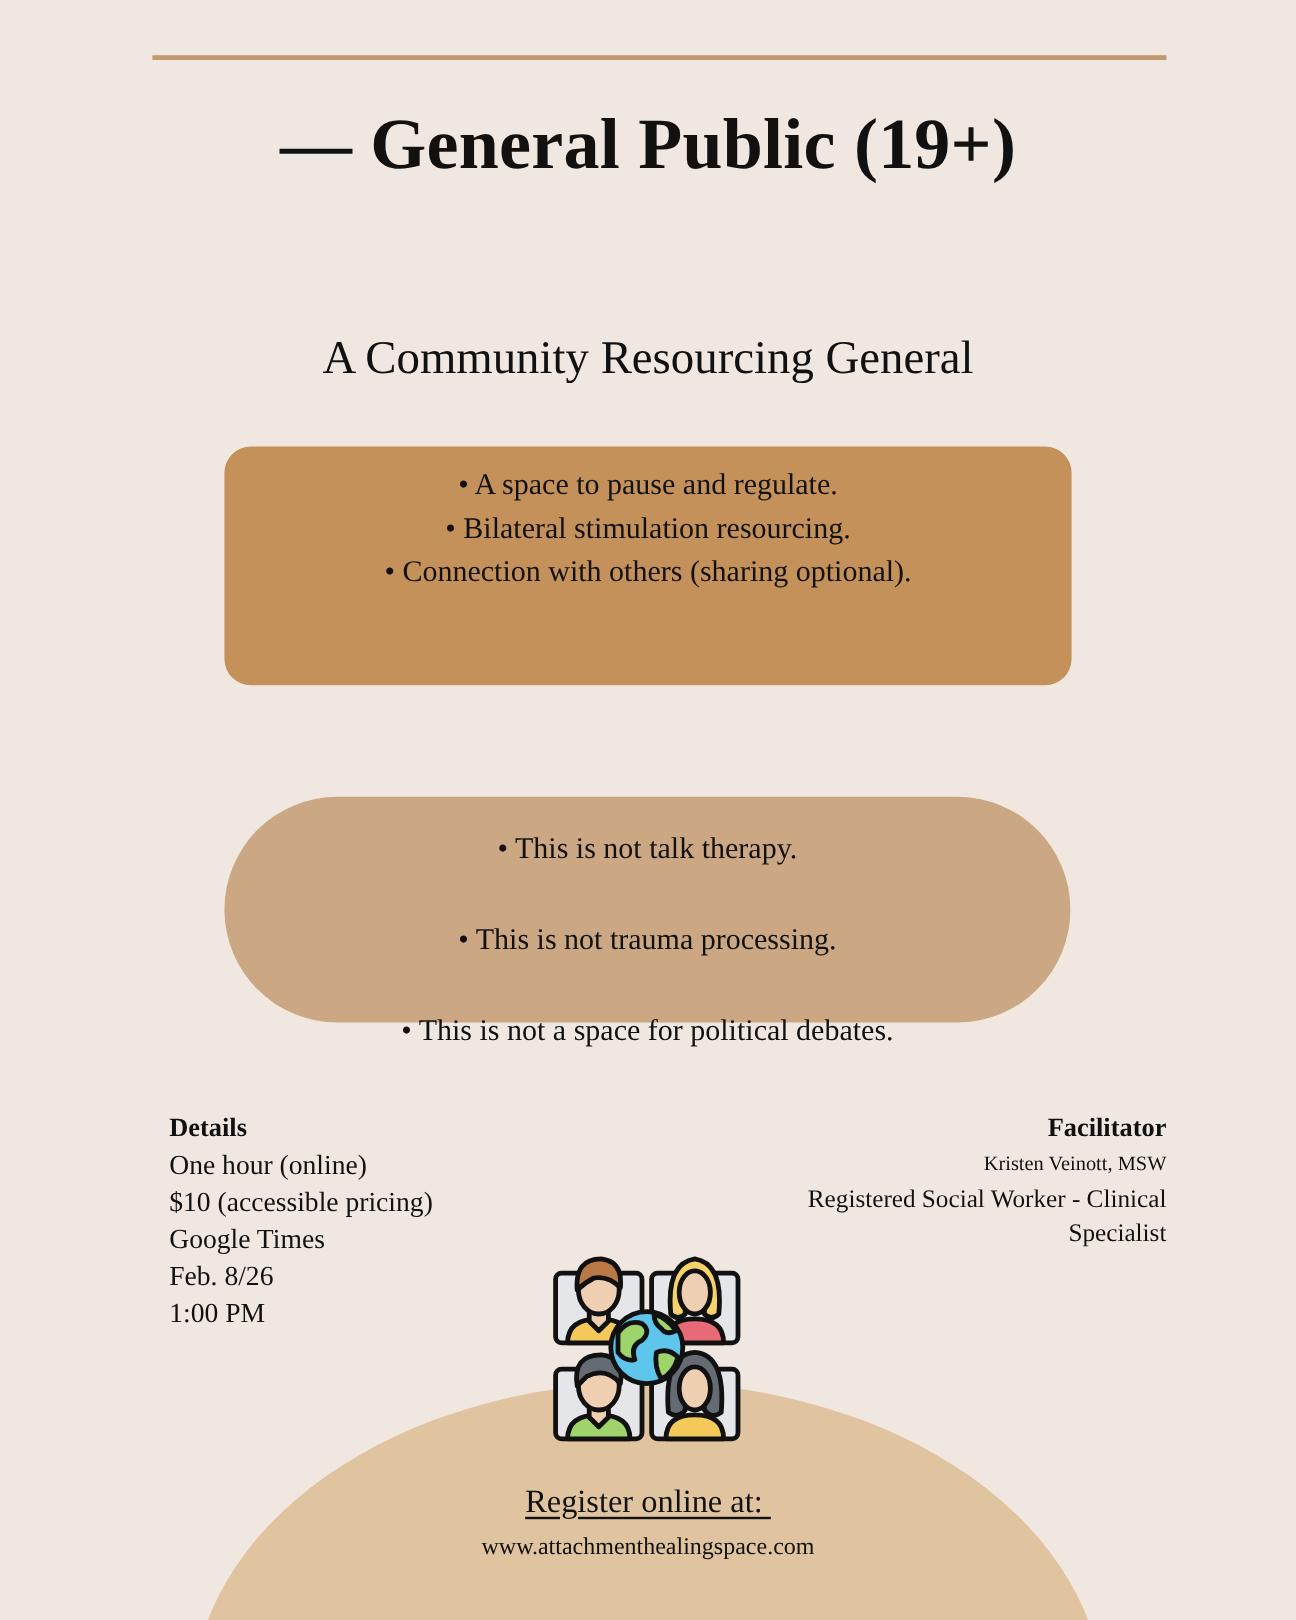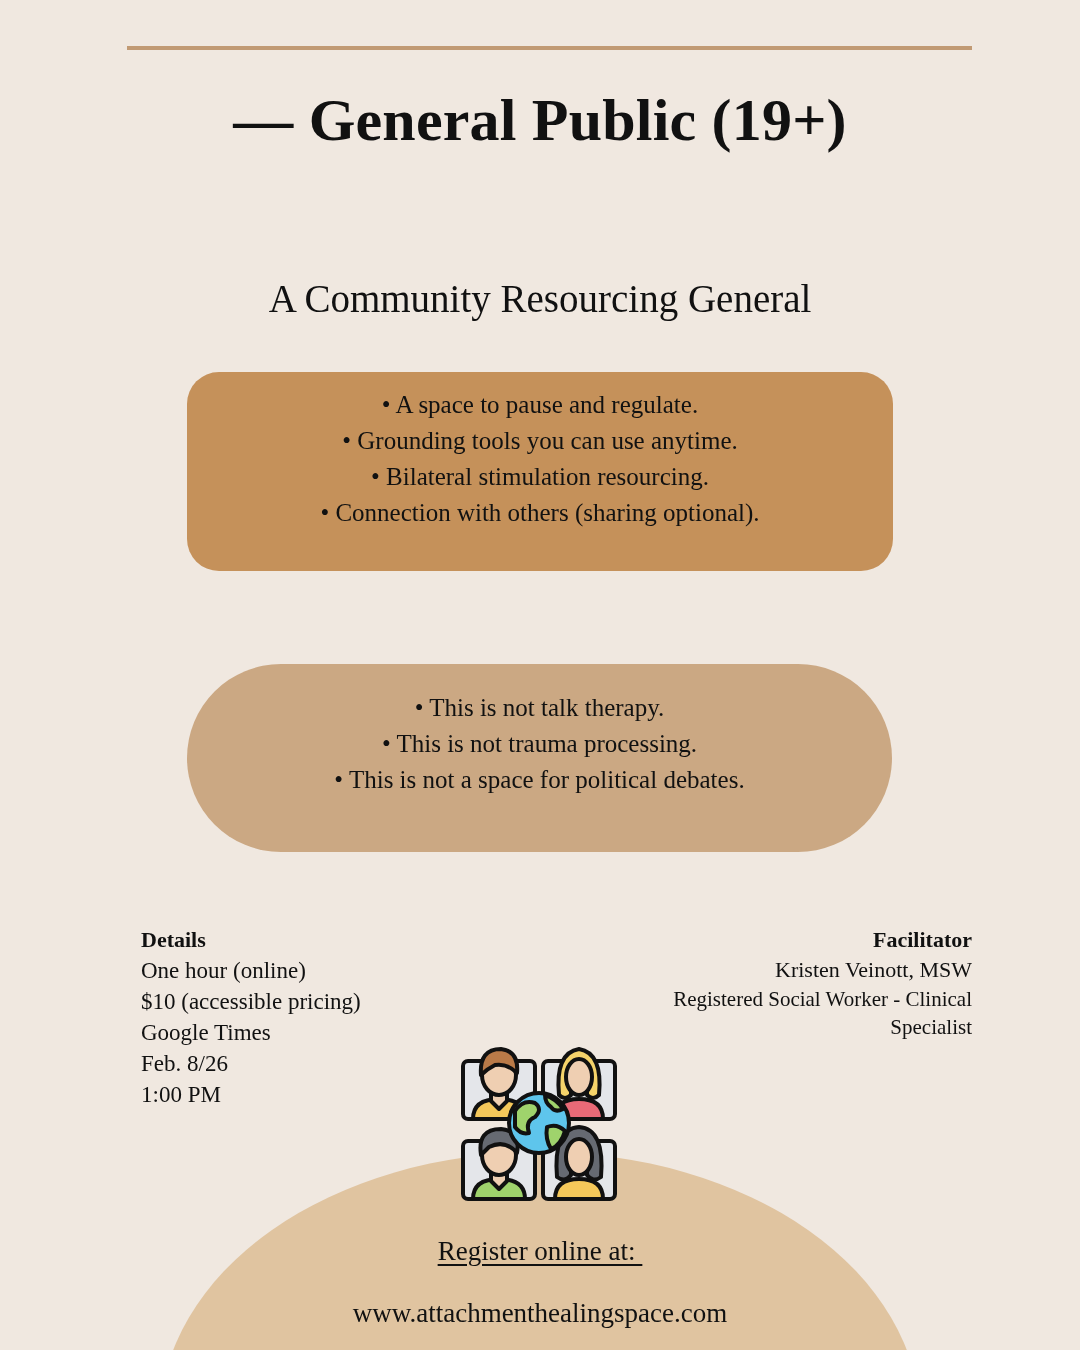--- a/index.html
+++ b/index.html
@@ -21,68 +21,68 @@
     .subtitle {
       position: absolute; left: 100px; width: 880px; top: 274px;
       text-align: center; font-size: 39px; line-height: 50px;
     }
     .box {
       position: absolute; left: 187px; width: 706px;
       display: flex; flex-direction: column; align-items: center;
       font-size: 25px; line-height: 36px; text-align: center;
     }
     .box1 {
-      top: 372px; height: 199px; border-radius: 32px; background: #c5915a;
+      top: 372px; height: 199px; border-radius: 22px; background: #c5915a;
       justify-content: flex-start; padding-top: 15px; box-sizing: border-box;
     }
     .box2 {
       top: 664px; height: 188px; border-radius: 94px; background: #cba883;
       justify-content: flex-start; padding-top: 26px; box-sizing: border-box;
       width: 705px;
+      gap: 40px;
     }
     .box .line { white-space: nowrap; }
     .details {
       position: absolute; left: 141px; top: 924px;
       font-size: 23px; line-height: 31px;
     }
     .details .heading, .facilitator .heading { font-weight: bold; font-size: 22px; }
     .facilitator {
       position: absolute; right: 108px; top: 924px; width: 360px;
       text-align: right; font-size: 21px; line-height: 28px;
     }
     .facilitator .heading { line-height: 31px; }
-    .facilitator .name { font-size: 22px; line-height: 30px; }
+    .facilitator .name { font-size: 17px; line-height: 30px; }
     .arc {
       position: absolute; left: 160px; top: 1152px; width: 760px; height: 536px;
       border-radius: 50%; background: #e0c4a0;
     }
     .illustration {
       position: absolute; left: 459px; top: 1043px; width: 162px; height: 162px;
     }
     .register {
       position: absolute; left: 240px; width: 600px; top: 1232px;
       text-align: center; font-size: 27px; line-height: 38px;
     }
     .register .label { text-decoration: underline; text-underline-offset: 4px; white-space: pre; }
-    .register .url { display: block; font-size: 27px; margin-top: 24px; }
+    .register .url { display: block; font-size: 20px; }
   </style>
 </head>
 <body>
 
 <div class="rule"></div>
 
 <div class="title">
   <div>— General Public (19+)</div>
 </div>
 
 <div class="subtitle">A Community Resourcing General</div>
 
 <div class="box box1">
   <div class="line">• A space to pause and regulate.</div>
-  <div class="line">• Grounding tools you can use anytime.</div>
   <div class="line">• Bilateral stimulation resourcing.</div>
   <div class="line">• Connection with others (sharing optional).</div>
 </div>
 
 <div class="box box2">
   <div class="line">• This is not talk therapy.</div>
   <div class="line">• This is not trauma processing.</div>
   <div class="line">• This is not a space for political debates.</div>
 </div>
 

